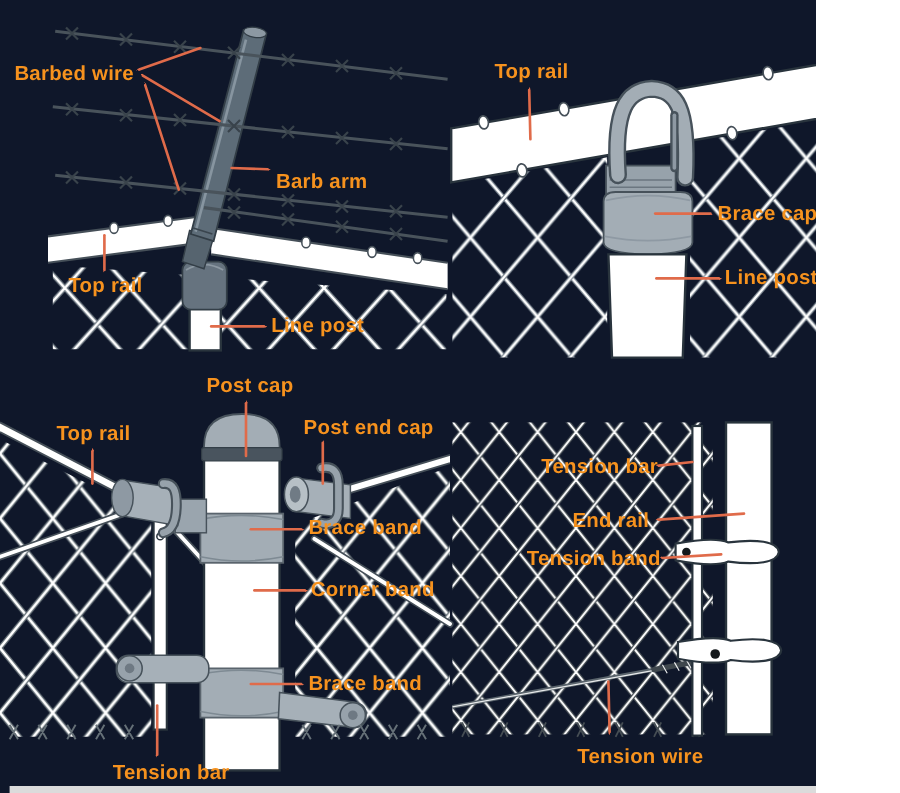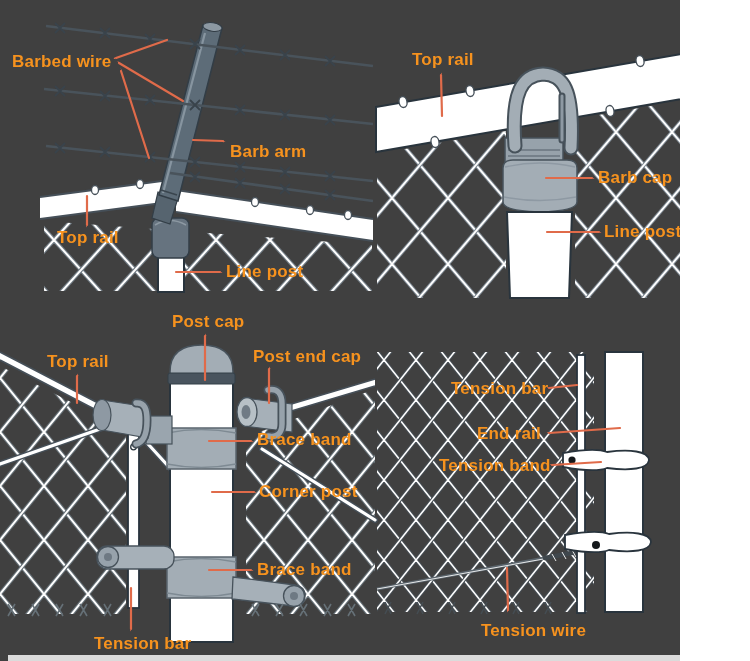--- a/index.html
+++ b/index.html
@@ -1,17 +1,17 @@
 <!DOCTYPE html>
 <html style="--label-color: #F6921E; --arrow-color: #E06B4A;"><head>
 <meta charset="utf-8">
 <style>
   html,body{margin:0;padding:0;background:#fff;}
   .stage{
-    position:relative;width:680px;height:661px;background:#404040;overflow:hidden;
+    position:relative;width:680px;height:661px;background:#0f172a;overflow:hidden;
     font-family:"Liberation Sans",sans-serif;
     text-align:center;
   }
   .stage svg{position:absolute;left:0;top:0;}
   .lbl{
     position:absolute;font-weight:bold;font-size:17px;line-height:19px;
     color:var(--label-color,#F6921E);white-space:nowrap;letter-spacing:.2px;
   }
   .arrow{stroke:var(--arrow-color,#E06B4A);stroke-width:2.2;fill:none;stroke-linecap:round;}
   .ah{stroke:var(--arrow-color,#E06B4A);}
@@ -230,28 +230,28 @@
     <line class="arrow" x1="507" y1="568" x2="508" y2="610" marker-end="url(#ah)"></line>
   </g>
 </svg>
 
   <div class="lbl" style="left:12px;top:52px">Barbed wire</div>
   <div class="lbl" style="left:230px;top:142px">Barb arm</div>
   <div class="lbl" style="left:57px;top:228px">Top rail</div>
   <div class="lbl" style="left:226px;top:262px">Line post</div>
 
   <div class="lbl" style="left:412px;top:50px">Top rail</div>
-  <div class="lbl" style="left:598px;top:168px">Barb cap</div>
+  <div class="lbl" style="left:598px;top:168px">Brace cap</div>
   <div class="lbl" style="left:604px;top:222px">Line post</div>
 
   <div class="lbl" style="left:172px;top:312px">Post cap</div>
   <div class="lbl" style="left:47px;top:352px">Top rail</div>
   <div class="lbl" style="left:253px;top:347px">Post end cap</div>
   <div class="lbl" style="left:257px;top:430px">Brace band</div>
-  <div class="lbl" style="left:259px;top:482px">Corner post</div>
+  <div class="lbl" style="left:259px;top:482px">Corner band</div>
   <div class="lbl" style="left:257px;top:560px">Brace band</div>
   <div class="lbl" style="left:94px;top:634px">Tension bar</div>
 
   <div class="lbl" style="left:451px;top:379px">Tension bar</div>
   <div class="lbl" style="left:477px;top:424px">End rail</div>
   <div class="lbl" style="left:481px;top:621px">Tension wire</div>
   <div class="lbl" style="left:439px;top:456px">Tension band</div>
 
 </div>
 

